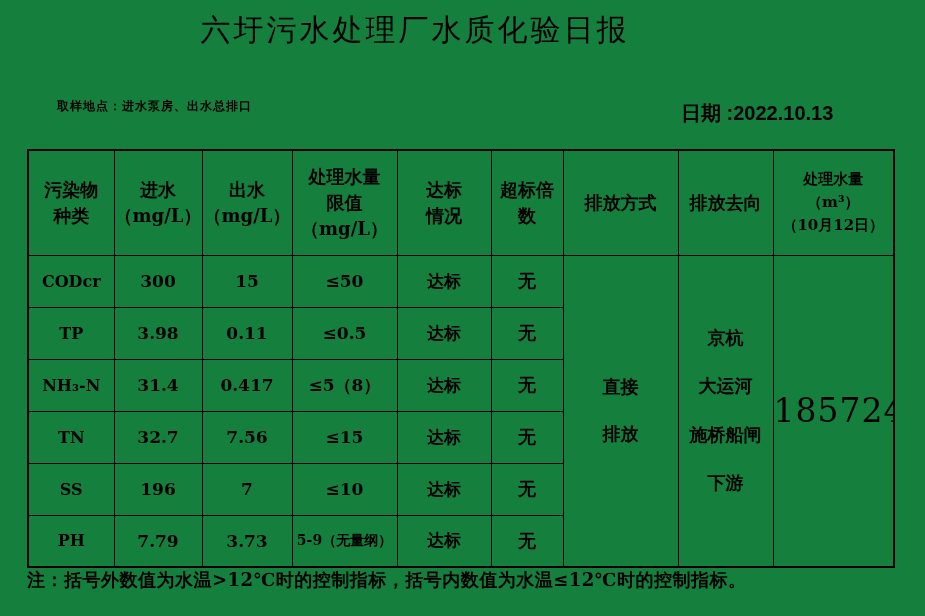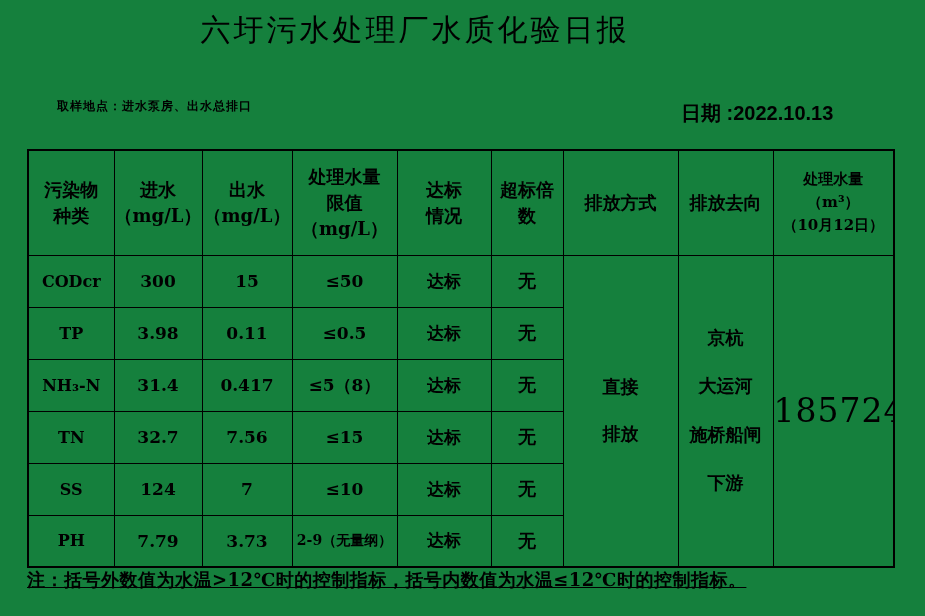--- a/index.html
+++ b/index.html
@@ -54,21 +54,21 @@
   td.pollutant{font-size:16px;}
   td.limit-small{font-size:14px;white-space:nowrap;}
   td.exceed{font-size:18px;vertical-align:top;padding-top:8px;}
   td.exceed-mid{padding-top:18px;}
   td.method{white-space:pre-line;line-height:2.6;font-size:18px;}
   td.dest{white-space:pre-line;line-height:2.7;font-size:18px;}
   td.volume{font-size:33px;font-weight:400;letter-spacing:1px;}
   .footnote{
     position:absolute;top:568px;left:27px;
     font-size:18px;font-weight:700;
-    white-space:nowrap;letter-spacing:0.5px;text-decoration:underline;
+    white-space:nowrap;letter-spacing:0.5px;
   }
 </style>
 </head>
 <body>
 
 <div class="page">
 
   <div class="title">六圩污水处理厂水质化验日报</div>
 
   <div class="sampling">取样地点：进水泵房、出水总排口</div>
@@ -147,32 +147,32 @@
         <td class="pollutant">TN</td>
         <td>32.7</td>
         <td>7.56</td>
         <td>≤15</td>
         <td>达标</td>
         <td class="exceed">无</td>
       </tr>
 
       <tr class="row">
         <td class="pollutant">SS</td>
-        <td>124</td>
+        <td>196</td>
         <td>7</td>
         <td>≤10</td>
         <td>达标</td>
         <td class="exceed exceed-mid">无</td>
       </tr>
 
       <tr class="row">
         <td class="pollutant">PH</td>
         <td>7.79</td>
         <td>3.73</td>
-        <td class="limit-small">2-9（无量纲）</td>
+        <td class="limit-small">5-9（无量纲）</td>
         <td>达标</td>
         <td class="exceed">无</td>
       </tr>
     </tbody>
   </table>
 
   <div class="footnote">注：括号外数值为水温&gt;12℃时的控制指标，括号内数值为水温≤12℃时的控制指标。</div>
 
 </div>
 

